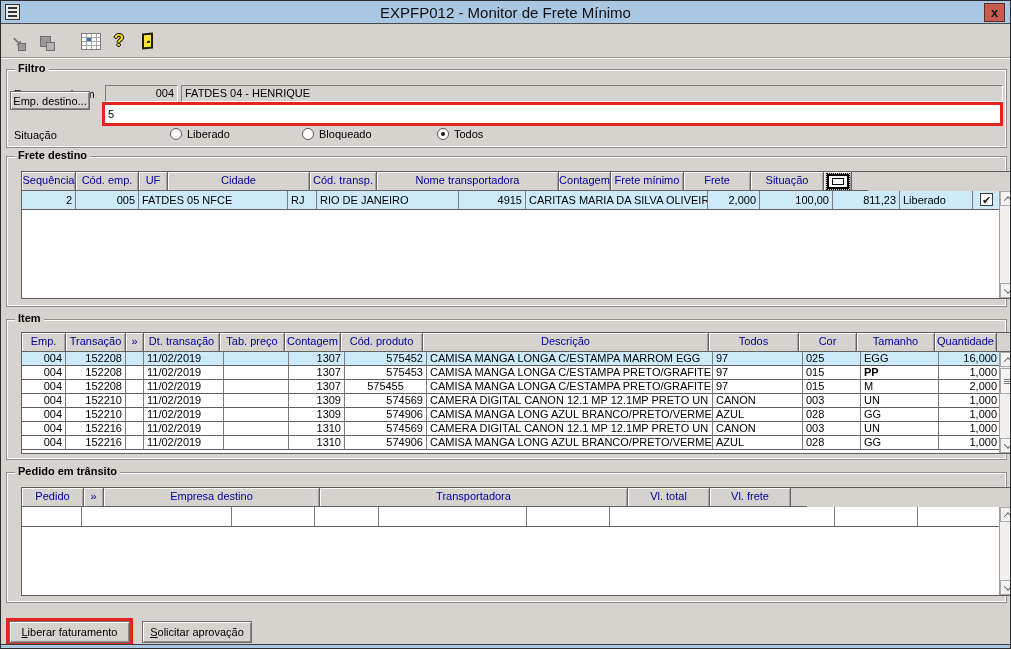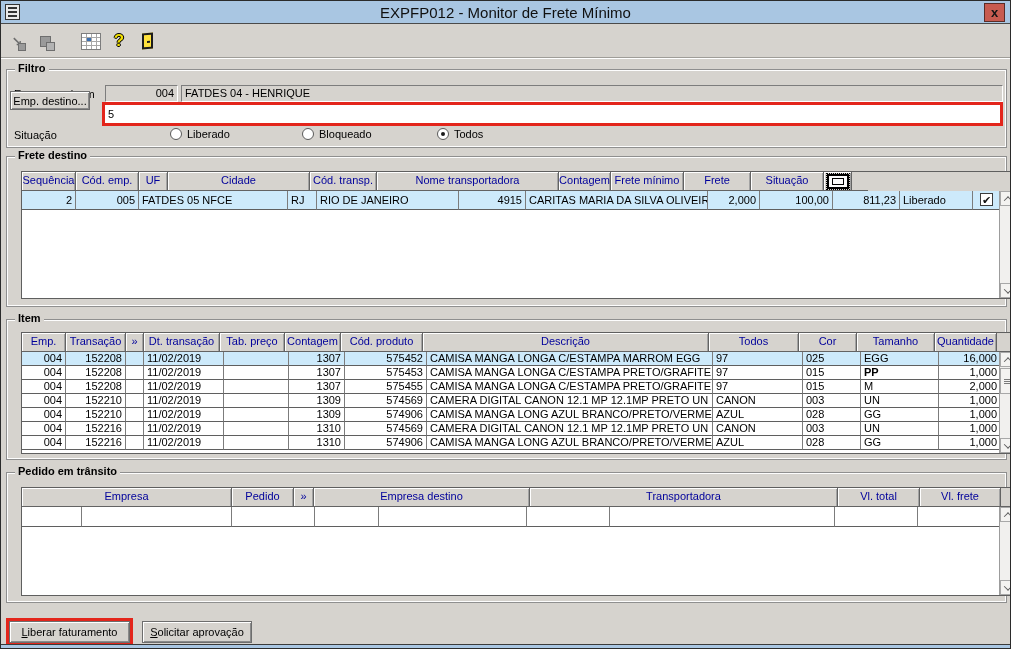--- a/index.html
+++ b/index.html
@@ -256,21 +256,21 @@
             <div class="td l" style="width: 78px; font-weight: bold;">PP</div>
             <div class="td r" style="width: 62px;">1,000</div>
           </div>
           <div class="tr">
             <div class="td r" style="width: 44px;">004</div>
             <div class="td r" style="width: 60px;">152208</div>
             <div class="td l" style="width: 18px;"></div>
             <div class="td l" style="width: 80px;">11/02/2019</div>
             <div class="td l" style="width: 65px;"></div>
             <div class="td r" style="width: 56px;">1307</div>
-            <div class="td r" style="width: 82px;">575455</div>
+            <div class="td r" style="width: 82px; text-align: center;">575455</div>
             <div class="td l" style="width: 286px;">CAMISA MANGA LONGA C/ESTAMPA PRETO/GRAFITE M</div>
             <div class="td l" style="width: 90px;">97</div>
             <div class="td l" style="width: 58px;">015</div>
             <div class="td l" style="width: 78px;">M</div>
             <div class="td r" style="width: 62px;">2,000</div>
           </div>
           <div class="tr">
             <div class="td r" style="width: 44px;">004</div>
             <div class="td r" style="width: 60px;">152210</div>
             <div class="td l" style="width: 18px;"></div>
@@ -338,21 +338,20 @@
             <span class="chev d"></span>
           </div>
       </div>
     </div>
   </div>
 
   <div class="group" id="pedido-g">
     <span class="glabel">Pedido em trânsito</span>
     <div class="grid" id="pedido-grid">
       <div class="tr head">
-        <div class="th" style="width:210px">Empresa</div>
         <div class="th" style="width:62px">Pedido</div>
         <div class="th" style="width:20px">»</div>
         <div class="th" style="width:216px">Empresa destino</div>
         <div class="th" style="width:308px">Transportadora</div>
         <div class="th" style="width:82px">Vl. total</div>
         <div class="th" style="width:81px">Vl. frete</div>
         <div class="th fill" style="width:16px"></div>
       </div>
       <div class="tbody">
           <div class="tr">

